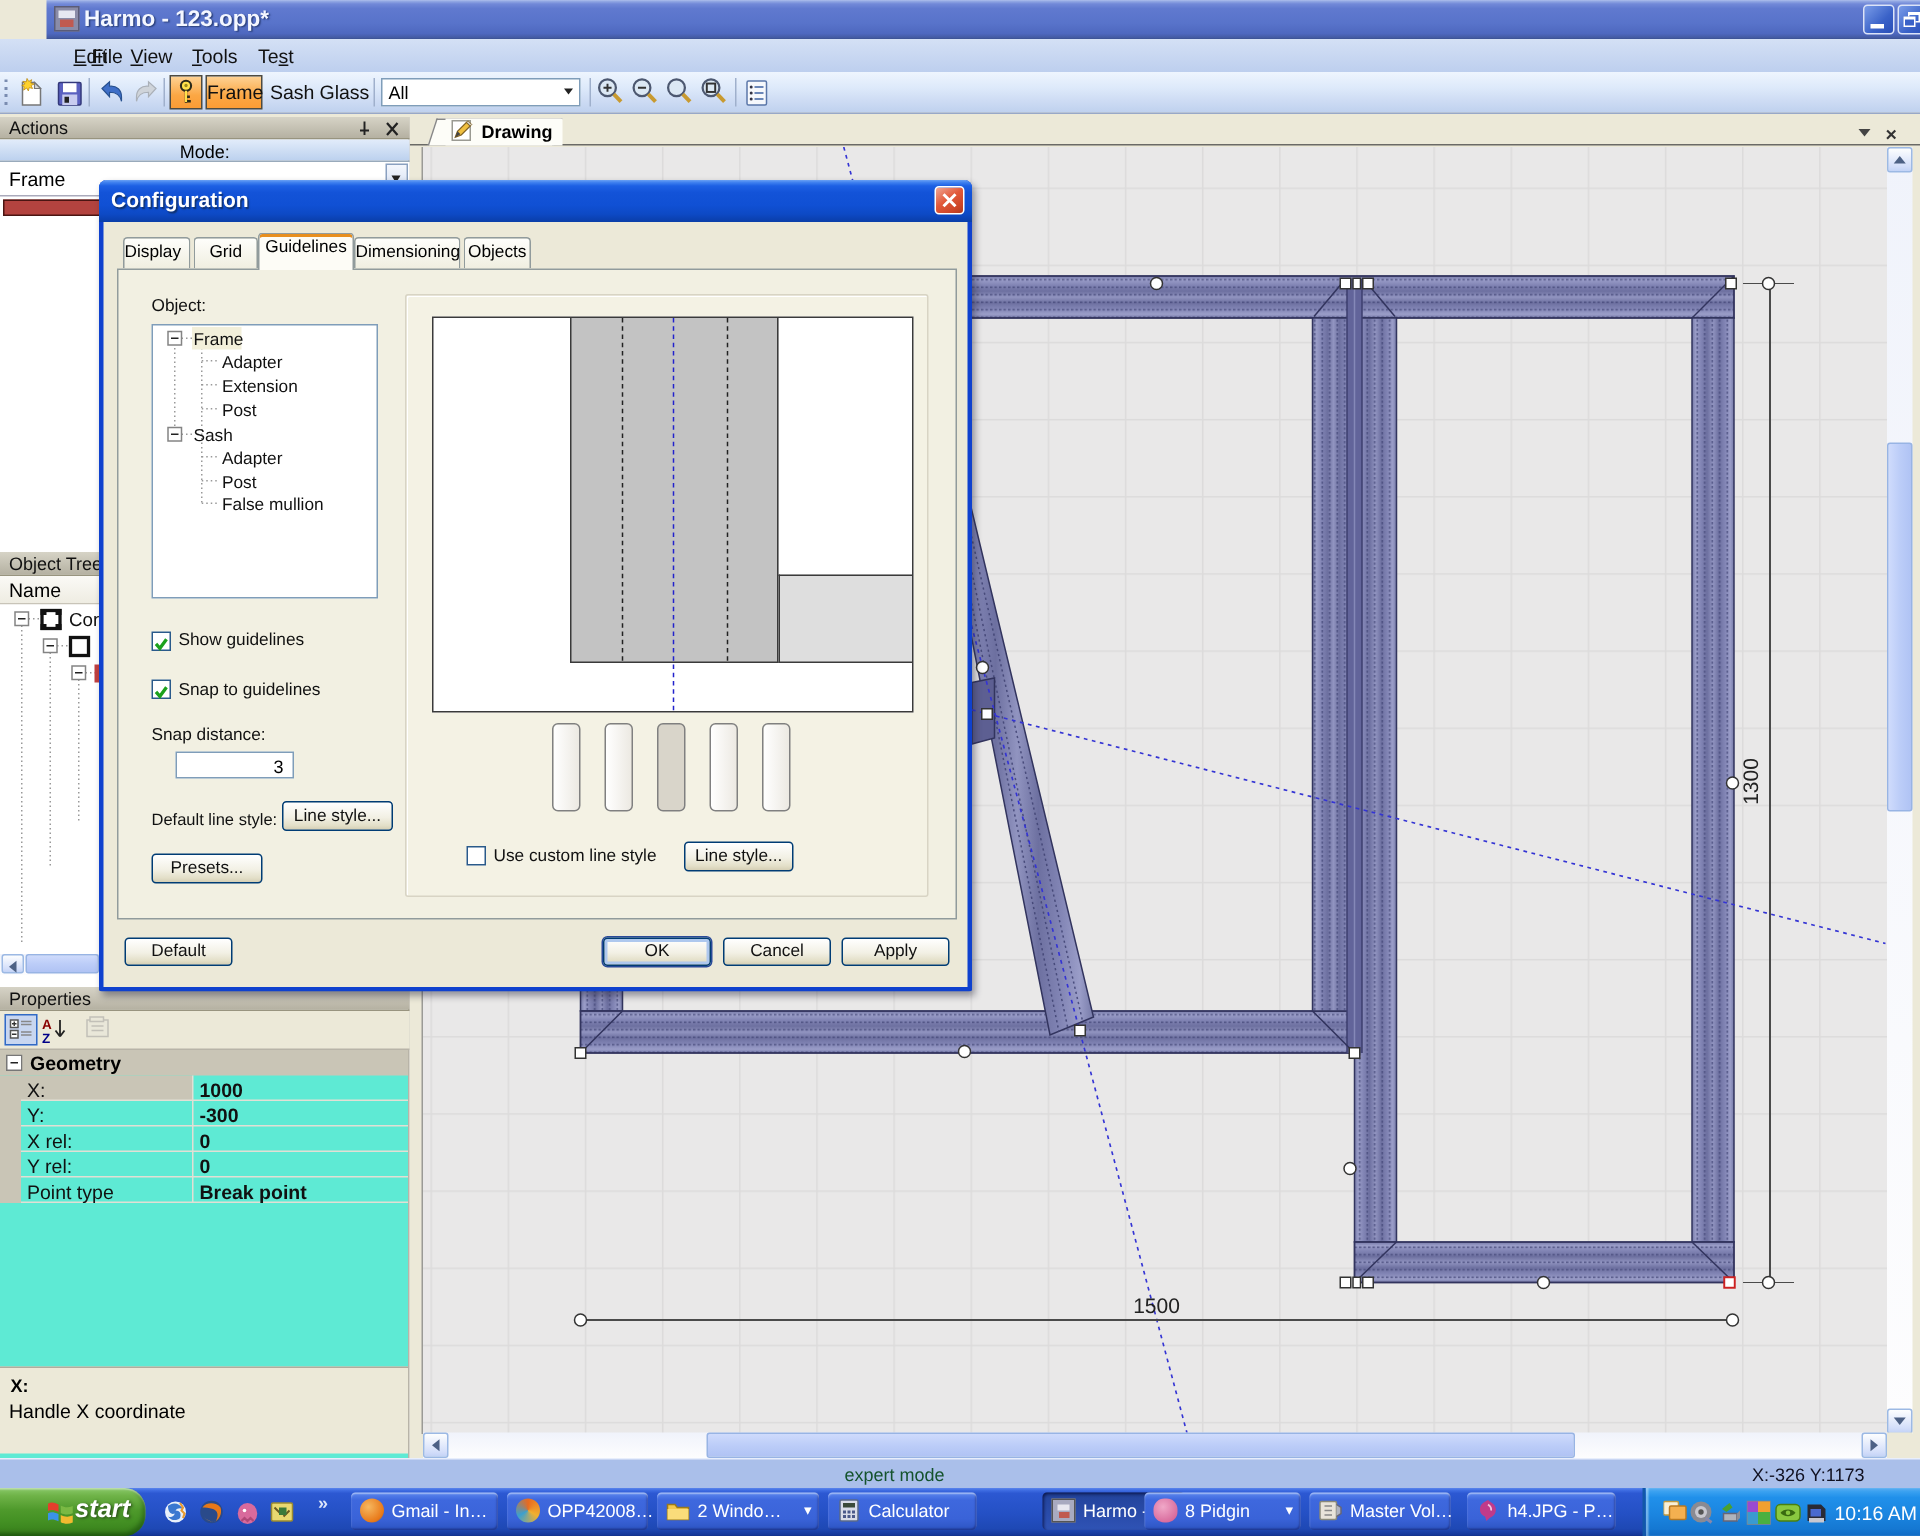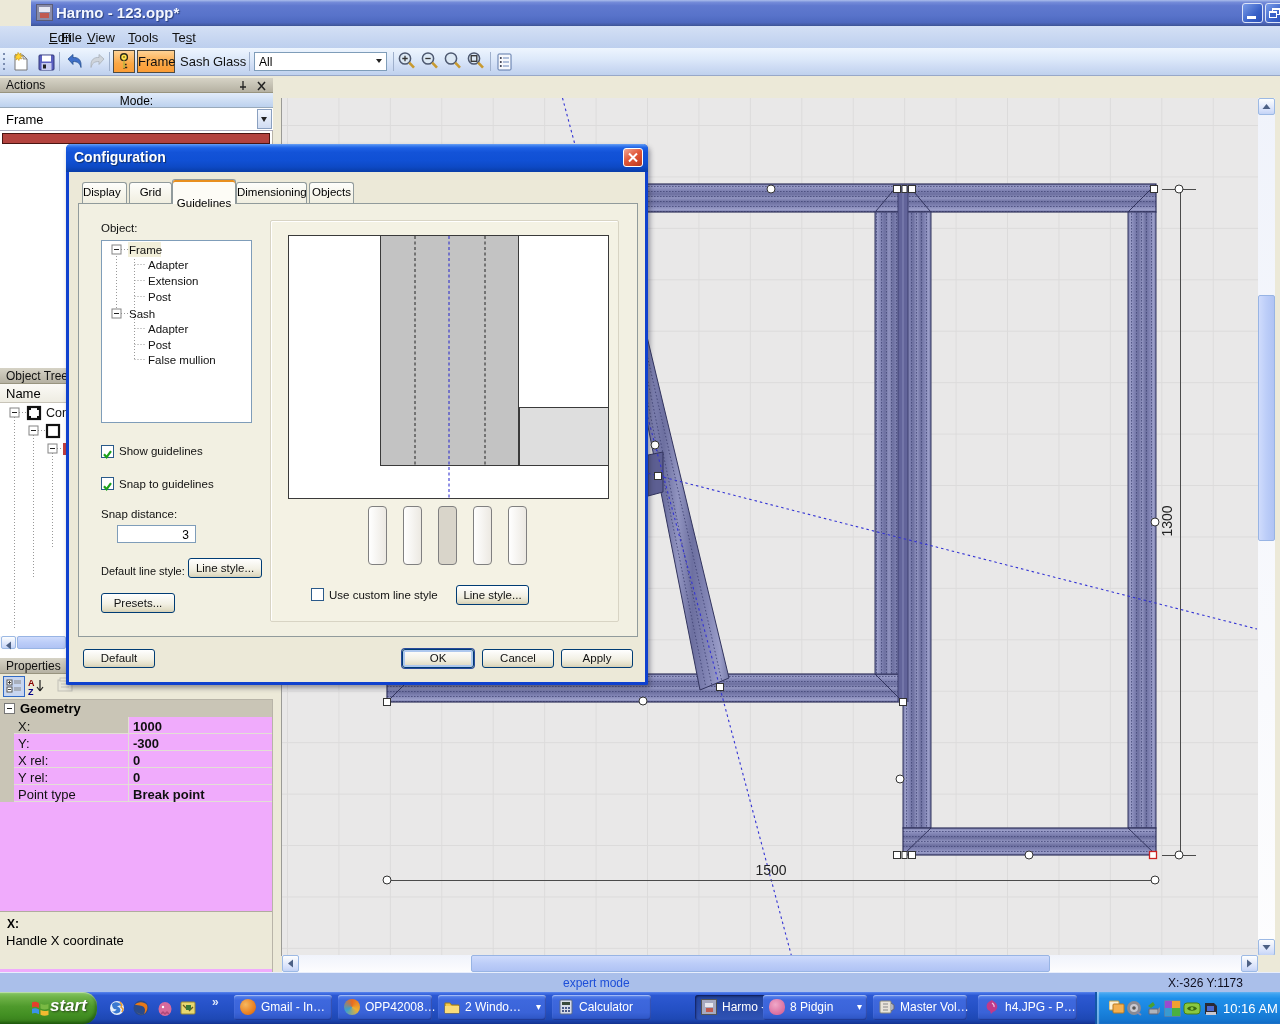--- a/index.html
+++ b/index.html
@@ -136,20 +136,34 @@
           <circle cx="5.8" cy="7" r="1" fill="#334"></circle>
           <circle cx="5.8" cy="11" r="1" fill="#334"></circle>
           <circle cx="5.8" cy="15" r="1" fill="#334"></circle>
         </g>
  </svg>
  <div class="tsep" style="left:490px;"></div>
 </div>
 
 <div id="maincanvas" class="abs" style="left:273px;top:78px;width:1007px;height:894px;background:#ece9d8;">
 
+ <div class="abs" style="left:0;top:0;width:1007px;height:19px;background:#ece9d8;border-bottom:1px solid #6a6a66;box-sizing:border-box;">
+  <div class="abs" style="left:15px;top:1px;width:84px;height:18px;background:#fdfdf8;border:1px solid #888;border-bottom:none;transform:skewX(-18deg);box-sizing:border-box;"></div>
+  <div class="abs" style="left:24px;top:1px;width:78px;height:18px;background:#fdfdf8;">
+    <svg width="18" height="16" style="position:absolute;left:3px;top:0px;">
+            <rect x="1.5" y="1.5" width="12" height="13" fill="#fff" stroke="#9a9a92"></rect>
+            <path d="M3.5 12.5 L5 8.5 L11 2.5 L13.5 5 L7.5 11 Z" fill="#f0c040" stroke="#806020" stroke-width="0.8"></path>
+            <path d="M3.5 12.5 L5 8.5 L7 10.5 Z" fill="#444"></path>
+            <path d="M11 2.5 L13.5 5 L14.5 4 L12 1.5Z" fill="#d0d0c8" stroke="#806020" stroke-width="0.6"></path>
+          </svg>
+    <span style="position:absolute;left:24px;top:2px;font-size:12px;font-weight:bold;">Drawing</span>
+  </div>
+  <div class="abs" style="left:966px;top:8px;width:0;height:0;border:4px solid transparent;border-top:5px solid #444;"></div>
+  <div class="abs" style="left:984px;top:4px;font-size:13px;font-weight:bold;color:#333;">×</div>
+ </div>
 
  <svg class="abs" style="left:9px;top:20px;" width="976" height="858" viewBox="282 98 976 858">
   <defs>
    <pattern id="grid" width="51.43" height="51.43" x="287" y="73.57" patternUnits="userSpaceOnUse">
      <path d="M0.5,0 V51.43 M0,0.5 H51.43" fill="none" stroke="#dcdbdb" stroke-width="1"></path>
    </pattern>
    <linearGradient id="gv" x1="0" y1="0" x2="1" y2="0">
      <stop offset="0" stop-color="#767aa8"></stop>
             <stop offset="0.09" stop-color="#9a9dc8"></stop>
      <stop offset="0.22" stop-color="#8184b4"></stop>
@@ -385,21 +399,21 @@
   </div>
   <div class="abs" style="left:56px;top:3px;width:20px;height:19px;opacity:0.5;">
    <svg width="20" height="19">
             <rect x="2" y="3" width="14" height="11" fill="#e8e6da" stroke="#999"></rect>
             <rect x="4" y="1" width="9" height="3" fill="#e8e6da" stroke="#999"></rect>
             <path d="M5 7 h8 M5 10 h8" stroke="#999"></path>
           </svg>
   </div>
  </div>
 
- <div class="abs" style="left:0;top:622px;width:272px;height:290px;background:#f0abfc;">
+ <div class="abs" style="left:0;top:622px;width:272px;height:290px;background:#5eead4;">
   <div class="abs" style="left:0;top:0;width:272px;height:17px;background:#c9c5b6;">
    <svg class="abs" style="left:4px;top:3px;" width="11" height="11">
             <rect x="0.5" y="0.5" width="10" height="10" fill="#fff" stroke="#777"></rect>
             <line x1="3" y1="5.5" x2="8" y2="5.5" stroke="#222"></line>
           </svg>
    <span class="abs" style="left:20px;top:1px;font-size:13px;font-weight:bold;">Geometry</span>
   </div>
   <div class="abs" style="left:0;top:17px;width:14px;height:85px;background:#c9c5b6;"></div>
   <div class="abs" style="left:14px;top:17px;width:114px;height:17px;background:#c9c5b6;"></div>
 
@@ -421,21 +435,21 @@
   <span class="abs lbl" style="font-size:13px;left:133px;top:87px;font-weight:bold;">Break point</span>
  </div>
 
  <div class="abs" style="left:0;top:833px;width:272px;height:58px;background:#ece9d8;border-top:1px solid #b0ac9e;box-sizing:border-box;">
   <span class="abs" style="left:7px;top:5px;font-size:12px;font-weight:bold;">X:</span>
   <span class="abs" style="left:6px;top:21px;font-size:13px;">Handle X coordinate</span>
  </div>
 </div>
 
 <div id="statusbar" class="abs" style="left:0;top:972px;width:1280px;height:20px;background:#aabfea;border-top:1px solid #e8eefc;box-sizing:border-box;">
- <span class="abs" style="left:563px;top:3px;font-size:12px;color:#1d4ed8;">expert mode</span>
+ <span class="abs" style="left:563px;top:3px;font-size:12px;color:#14532d;">expert mode</span>
  <span class="abs" style="left:1168px;top:3px;font-size:12px;color:#101020;">X:-326 Y:1173</span>
 </div>
 
 <div id="taskbar" class="abs" style="left:0;top:992px;width:1280px;height:32px;background:linear-gradient(180deg,#5a85ec 0%,#3e6ce2 5%,#2c58d2 11%,#2450c4 55%,#1e48b4 85%,#15379a 97%,#12308a 100%);overflow:hidden;">
 
  <div class="abs" style="left:-2px;top:0;width:99px;height:32px;border-radius:0 14px 14px 0;background:linear-gradient(180deg,#89c969 0%,#6fb348 16%,#4f9a2c 45%,#439023 70%,#3a831d 90%,#2e7015 100%);box-shadow:inset -2px -2px 3px rgba(0,40,0,.35), inset 0 1px 1px rgba(255,255,255,.5);">
   <svg class="abs" style="left:33px;top:6px;" width="20" height="20" viewBox="0 0 20 20">
    <path d="M1 4.5 C3 3.2 5 3.5 8 5 L8 10 C5 8.5 3 8.3 1 9.4 Z" fill="#e43f2c"></path>
    <path d="M9.5 5.6 C12 7 14.5 7.2 17.5 6 L17.5 10.8 C14.5 12 12 11.8 9.5 10.6 Z" fill="#7ab944"></path>
    <path d="M1 10.8 C3 9.8 5 10 8 11.4 L8 16.2 C5 14.8 3 14.6 1 15.6 Z" fill="#3a93e8"></path>
@@ -559,36 +573,36 @@
    <g transform="translate(94,0)">
             <path d="M2 3 h9 l3 3 v8 H2Z" fill="#2a2a34"></path>
             <rect x="4" y="6" width="7" height="5" fill="#4a6ad0"></rect>
             <rect x="3" y="12" width="10" height="3" fill="#c8c8d0"></rect>
           </g>
   </svg>
   <span class="abs" style="left:126px;top:9px;font-size:13px;color:#fff;">10:16 AM</span>
  </div>
 </div>
 
-<div id="dialog" class="abs" style="left:66px;top:144px;width:582px;height:541px;background:#ece9d8;border:3px solid #0f41ce;border-top:none;border-radius:5px 5px 2px 2px;box-sizing:border-box;box-shadow:2px 3px 5px rgba(40,40,60,0.45);">
+<div id="dialog" class="abs" style="left:66px;top:120px;width:582px;height:541px;background:#ece9d8;border:3px solid #0f41ce;border-top:none;border-radius:5px 5px 2px 2px;box-sizing:border-box;box-shadow:2px 3px 5px rgba(40,40,60,0.45);">
 <div class="abs" style="left:-3px;top:0;width:582px;height:538px;">
 
  <div class="abs" style="left:0;top:0;width:582px;height:28px;border-radius:5px 5px 0 0;
   background:linear-gradient(180deg,#6aa1f4 0%,#3f80ef 6%,#1d60e4 14%,#1353d8 30%,#1050d4 60%,#0d49c4 82%,#0b42b4 92%,#0a3ea8 100%);">
   <span class="abs" style="left:8px;top:5px;font-size:14px;font-weight:bold;color:#fff;text-shadow:1px 1px 1px #10306a;">Configuration</span>
   <div class="abs" style="left:557px;top:4px;width:20px;height:19px;border:1px solid #fff;border-radius:3px;box-sizing:border-box;background:linear-gradient(145deg,#f0a896 0%,#e2593a 45%,#cc4426 80%,#b03a1e 100%);">
    <svg width="18" height="17">
               <path d="M5 4.5 L13 12.5 M13 4.5 L5 12.5" stroke="#fff" stroke-width="2"></path>
             </svg>
   </div>
  </div>
 
  <div class="abs" style="left:16px;top:38px;width:45px;height:21px;border:1px solid #919b9c;border-bottom:none;border-radius:3px 3px 0 0;background:linear-gradient(180deg,#fefefb,#f0eee0);font-size:11.5px;text-align:left;padding-top:3px;box-sizing:border-box;">Display</div>
  <div class="abs" style="left:63px;top:38px;width:43px;height:21px;border:1px solid #919b9c;border-bottom:none;border-radius:3px 3px 0 0;background:linear-gradient(180deg,#fefefb,#f0eee0);font-size:11.5px;text-align:center;padding-top:3px;box-sizing:border-box;">Grid</div>
- <div class="abs" style="left:106px;top:35px;width:64px;height:25px;border:1px solid #919b9c;border-bottom:none;border-radius:3px 3px 0 0;background:#fdfcf6;text-align:center;padding-top:17px;box-sizing:border-box;box-shadow:inset 0 2px 0 #e88f1e;z-index:3;font-size:11.5px;">Guidelines</div>
+ <div class="abs" style="left:106px;top:35px;width:64px;height:25px;border:1px solid #919b9c;border-bottom:none;border-radius:3px 3px 0 0;background:#fdfcf6;text-align:center;padding-top:3px;box-sizing:border-box;box-shadow:inset 0 2px 0 #e88f1e;z-index:3;font-size:11.5px;">Guidelines</div>
  <div class="abs" style="left:170px;top:38px;width:71px;height:21px;border:1px solid #919b9c;border-bottom:none;border-radius:3px 3px 0 0;background:linear-gradient(180deg,#fefefb,#f0eee0);font-size:11.5px;text-align:center;padding-top:3px;box-sizing:border-box;">Dimensioning</div>
  <div class="abs" style="left:243px;top:38px;width:45px;height:21px;border:1px solid #919b9c;border-bottom:none;border-radius:3px 3px 0 0;background:linear-gradient(180deg,#fefefb,#f0eee0);font-size:11.5px;text-align:center;padding-top:3px;box-sizing:border-box;">Objects</div>
 
  <div class="abs" style="left:12px;top:59px;width:560px;height:434px;border:1px solid #919b9c;background:#f2f0e2;box-sizing:border-box;"></div>
 
  <span class="lbl" style="left:35px;top:78px;">Object:</span>
  <div class="abs" style="left:35px;top:96px;width:151px;height:183px;background:#fff;border:1px solid #7f9db9;box-sizing:border-box;">
   <svg width="149" height="181">
    <g stroke="#999" stroke-width="1" stroke-dasharray="1,2">
     <line x1="14.5" y1="12" x2="14.5" y2="73"></line>

